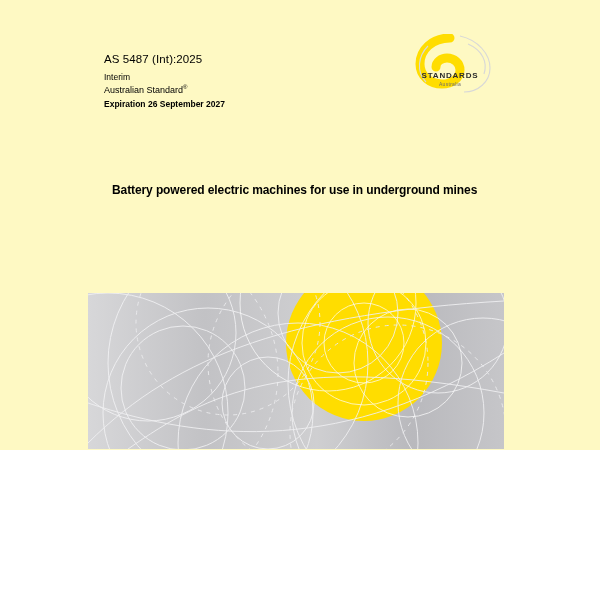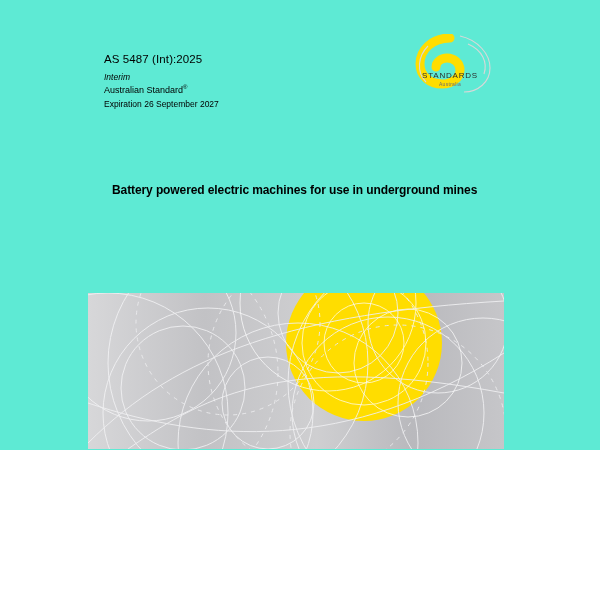--- a/index.html
+++ b/index.html
@@ -9,55 +9,54 @@
     width: 600px;
     height: 600px;
     overflow: hidden;
     font-family: "Liberation Sans", sans-serif;
   }
 
   #page {
     position: relative;
     width: 600px;
     height: 600px;
-    background: #5eead4;
+    background: #fef9c3;
   }
 
   
   .header {
     position: absolute;
     left: 104px;
     top: 52px;
     width: 300px;
   }
   .doc-number {
     font-size: 11.5px;
     color: #000;
     line-height: 1.35;
     letter-spacing: 0.1px;
   }
   .interim {
     font-size: 8.5px;
     color: #000;
     line-height: 1.45;
     margin-top: 3px;
-    font-style: italic;
   }
   .aus-standard {
     font-size: 9px;
     color: #000;
     line-height: 1.45;
   }
   .aus-standard sup {
     font-size: 6px;
     vertical-align: super;
   }
   .expiration {
     font-size: 8.5px;
-    font-weight: normal;
+    font-weight: bold;
     color: #000;
     line-height: 1.5;
     margin-top: 1px;
   }
 
   
   .logo {
     position: absolute;
     right: 96px;
     top: 34px;
@@ -67,21 +66,21 @@
   .logo svg { display: block; }
   .logo-wordmark {
     position: absolute;
     left: 6px;
     top: 38px;
     width: 72px;
     text-align: center;
   }
   .logo-wordmark .w1 {
     font-size: 8px;
-    font-weight: normal;
+    font-weight: bold;
     letter-spacing: 0.8px;
     color: #2b2b2b;
     display: block;
     line-height: 1.1;
   }
   .logo-wordmark .w2 {
     font-size: 5px;
     letter-spacing: 0.3px;
     color: #6d6d6d;
     display: block;

